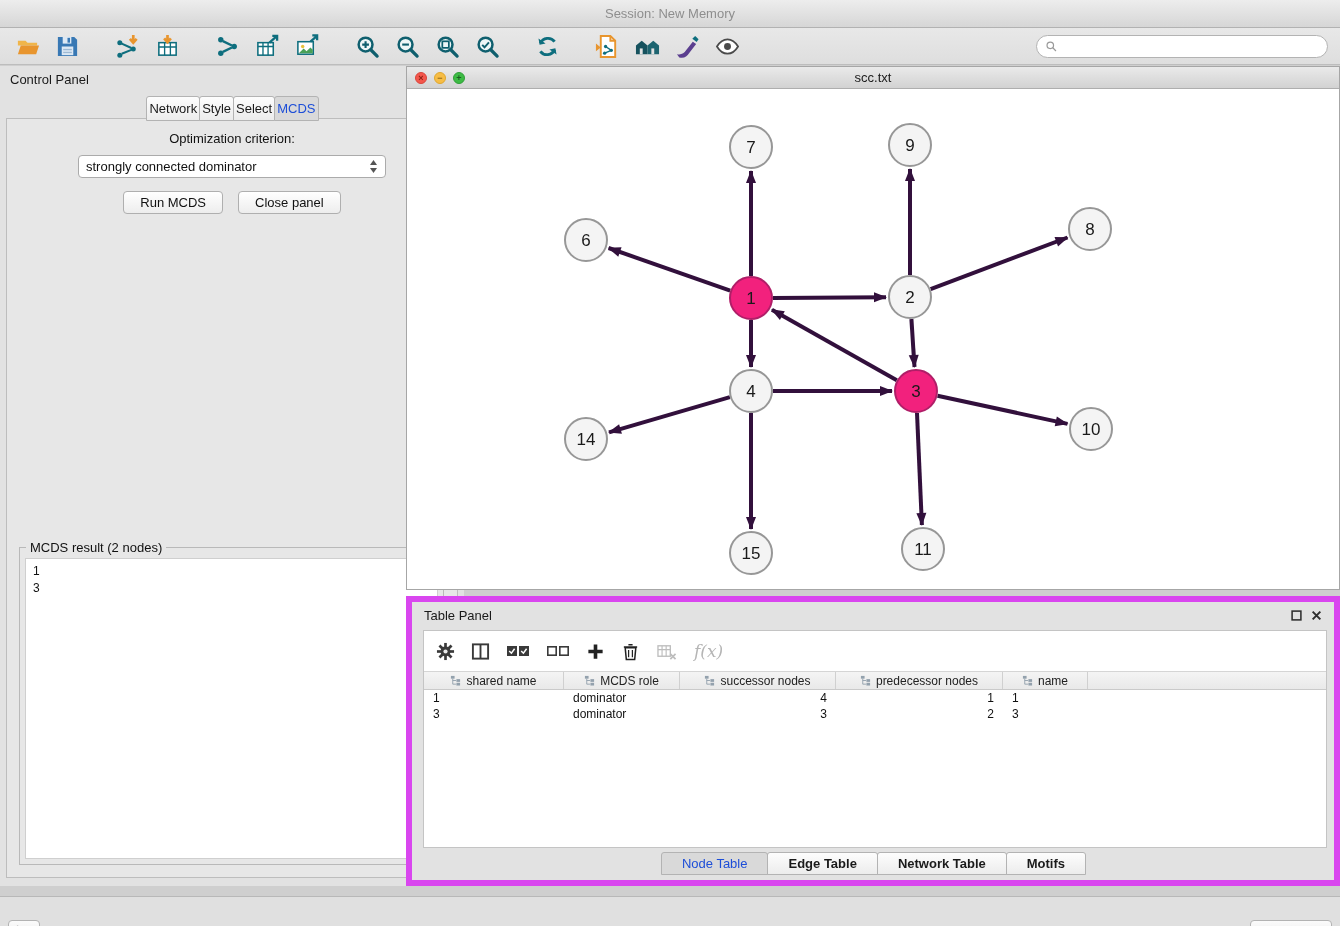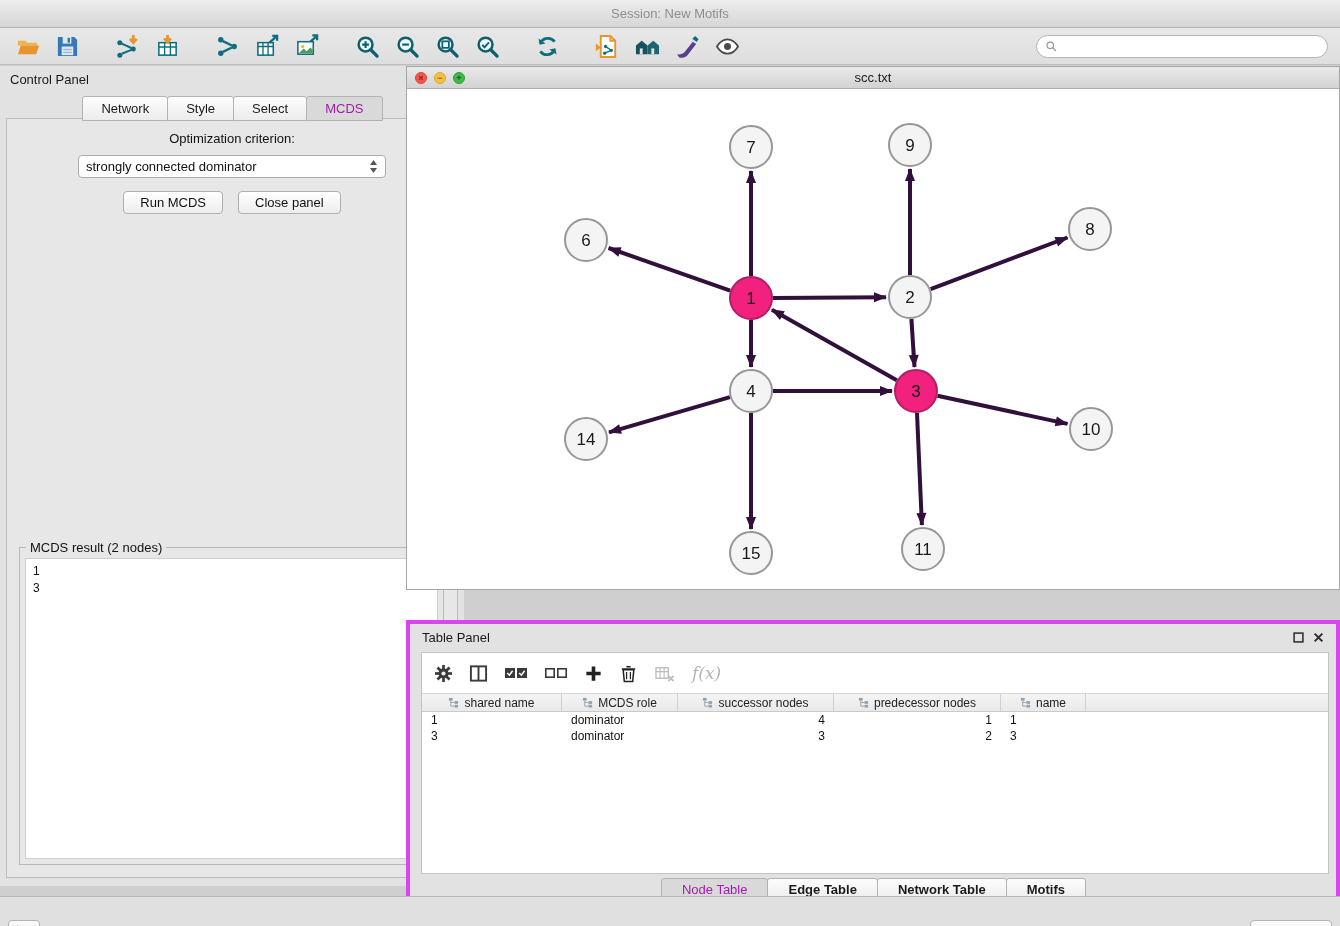--- a/index.html
+++ b/index.html
@@ -25,24 +25,24 @@
   .searchbox svg { width:13px; height:13px; margin-right:5px; flex:0 0 auto; }
   .searchbox input { border:none; outline:none; flex:1; font-size:12px; background:transparent;
     font-family:"Liberation Sans", sans-serif; }
 
   
   .control-panel { position:absolute; left:0; top:66px; width:464px; height:820px; background:#e2e2e2; }
   .panel-header { height:26px; display:flex; align-items:center; padding:0 10px; font-size:13px; color:#1a1a1a; }
   .panel-controls { margin-left:auto; display:flex; gap:9px; align-items:center; }
   .panel-controls svg { width:11px; height:11px; }
   .cp-tabs { position:absolute; top:30px; left:0; right:0; display:flex; justify-content:center; z-index:2; }
-  .tab { font-size:13px; padding:4px 18px; border:1px solid #b3b3b3;
+  .tab { font-size:13px; padding:4px 2px; border:1px solid #b3b3b3;
     background:linear-gradient(#fdfdfd,#ececec); color:#1a1a1a; margin-right:-1px;
     border-radius:3px 3px 0 0; cursor:default; }
-  .tab.active { background:#d9d9d9; color:#a21caf; }
+  .tab.active { background:#d9d9d9; color:#1d4ed8; }
   .cp-body { position:absolute; left:6px; right:6px; top:52px; bottom:8px;
     border:1px solid #bdbdbd; background:#e7e7e7; }
   .opt-label { margin-top:12px; text-align:center; font-size:13px; color:#111; }
   .criterion-select { margin:9px auto 0; width:308px; height:23px; background:#fff;
     border:1px solid #ababab; border-radius:4px; display:flex; align-items:center;
     padding:0 7px; font-size:13px; color:#111; }
   .criterion-select .stepper { margin-left:auto; }
   .criterion-select .stepper svg { width:9px; height:15px; display:block; }
   .btn-row { display:flex; justify-content:center; gap:15px; margin-top:13px; }
   .btn { height:23px; padding:0 16px; border:1px solid #afafaf; border-radius:4px;
@@ -67,21 +67,21 @@
     text-align:center; font-weight:bold; cursor:default; }
   .light.red { background:#f4574c; border:1px solid #d8453c; color:#8a1f12; }
   .light.yellow { background:#f7bd45; border:1px solid #dfa72f; color:#90691b; }
   .light.green { background:#3dbb44; border:1px solid #2f9e38; color:#1c5e20; }
   .nw-canvas { position:absolute; top:22px; left:0; right:0; bottom:0; background:#fff; }
   #graph-svg { width:100%; height:100%; }
   #graph-svg text { font-family:"Liberation Sans", sans-serif; }
 
   
   .table-panel { position:absolute; left:406px; top:596px; width:934px; height:290px;
-    background:#e2e2e2; border:4px solid #d946ef;margin-top:24px; }
+    background:#e2e2e2; border:6px solid #d946ef; }
   .tp-header { height:26px; display:flex; align-items:center; padding:0 12px; font-size:13px; color:#1a1a1a; }
   .tp-inner { position:absolute; left:11px; right:7px; top:28px; bottom:32px;
     background:#fff; border:1px solid #c4c4c4; }
   .tp-toolbar { height:40px; display:flex; align-items:center; padding:0 12px; gap:16px; }
   .tp-toolbar .ticon { display:flex; align-items:center; justify-content:center; cursor:default; }
   .tp-toolbar svg { display:block; }
   .fx { font-family:"DejaVu Serif", serif; font-style:italic; font-size:17px; color:#b5b5b5; }
   .table-header-row { display:flex; height:19px; background:linear-gradient(#f4f4f4,#e9e9e9);
     border-top:1px solid #d5d5d5; border-bottom:1px solid #cacaca; }
   .th { display:flex; align-items:center; justify-content:center; gap:5px; font-size:12px;
@@ -103,21 +103,21 @@
     border-radius:4px; background:linear-gradient(#fbfbfb,#e9e9e9); display:flex;
     align-items:center; gap:6px; font-size:12px; color:#111; }
   .memory-dot { width:9px; height:9px; border-radius:50%; background:#2eb82e; }
 </style>
 </head>
 <body>
 
 <div class="app">
 
   <div class="titlebar">
-    <span>Session: New Motifs</span>
+    <span>Session: New Memory</span>
   </div>
 
   <div class="toolbar">
     <span class="tbicon">
       <svg viewBox="0 0 26 26">
           <path d="M3 7h8l2 2h10v3H3z" fill="#f0b54a"></path>
           <path d="M3 21l3-9h19l-3 9z" fill="#e8952e"></path>
         </svg>
     </span>
     <span class="tbicon">

